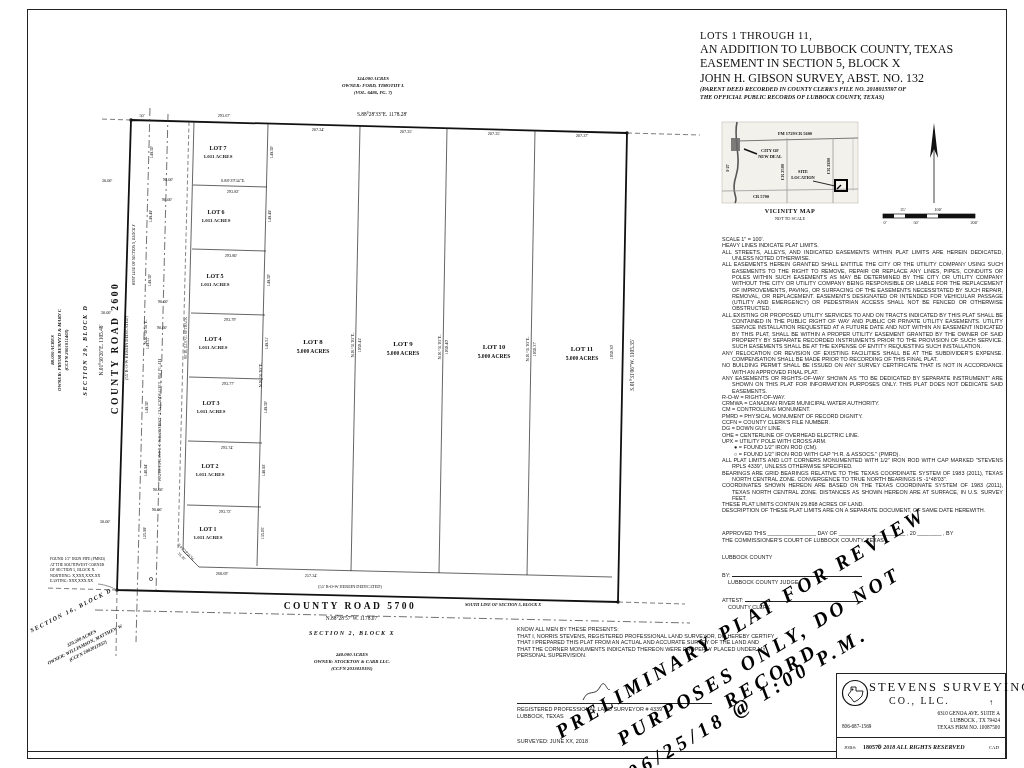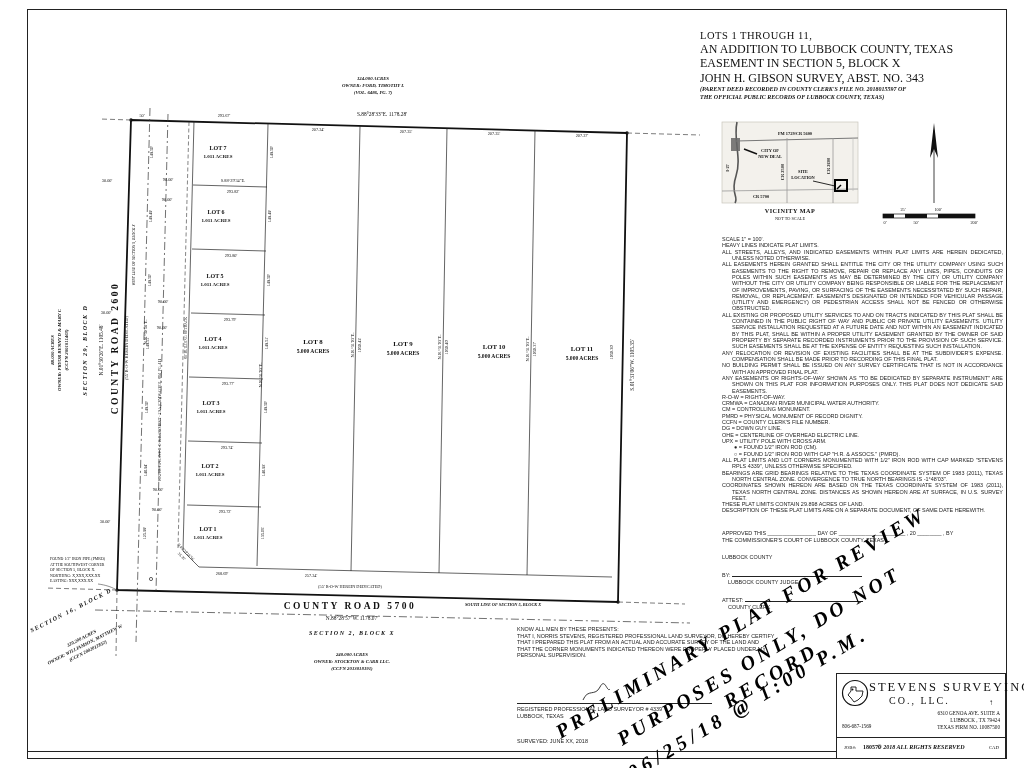--- a/index.html
+++ b/index.html
@@ -307,21 +307,21 @@
       <text x="885" y="224" class="dim" text-anchor="middle">0'</text>
       <text x="916" y="224" class="dim" text-anchor="middle">50'</text>
       <text x="974" y="224" class="dim" text-anchor="middle">200'</text>
     </g>
   </svg>
 
   <div class="abs title-block" style="z-index:3">
     <div class="tb-lots">LOTS 1 THROUGH 11,</div>
     <div class="tb-sub">AN ADDITION TO  LUBBOCK COUNTY, TEXAS</div>
     <div class="tb-sub">EASEMENT IN SECTION 5, BLOCK X</div>
-    <div class="tb-sub">JOHN H. GIBSON SURVEY, ABST. NO. 343</div>
+    <div class="tb-sub">JOHN H. GIBSON SURVEY, ABST. NO. 132</div>
     <div class="tb-paren">
       <div>(PARENT DEED RECORDED IN COUNTY CLERK'S FILE NO. 2018015597 OF</div>
       <div>THE OFFICIAL PUBLIC RECORDS OF LUBBOCK COUNTY, TEXAS)</div>
     </div>
   </div>
 
   <div class="abs notes" style="z-index:3">
     <div class="note">SCALE 1" = 100'.</div>
     <div class="note">HEAVY LINES INDICATE PLAT LIMITS.</div>
     <div class="note">ALL STREETS, ALLEYS, AND INDICATED EASEMENTS WITHIN PLAT LIMITS ARE HEREIN DEDICATED, UNLESS NOTED OTHERWISE.</div>

